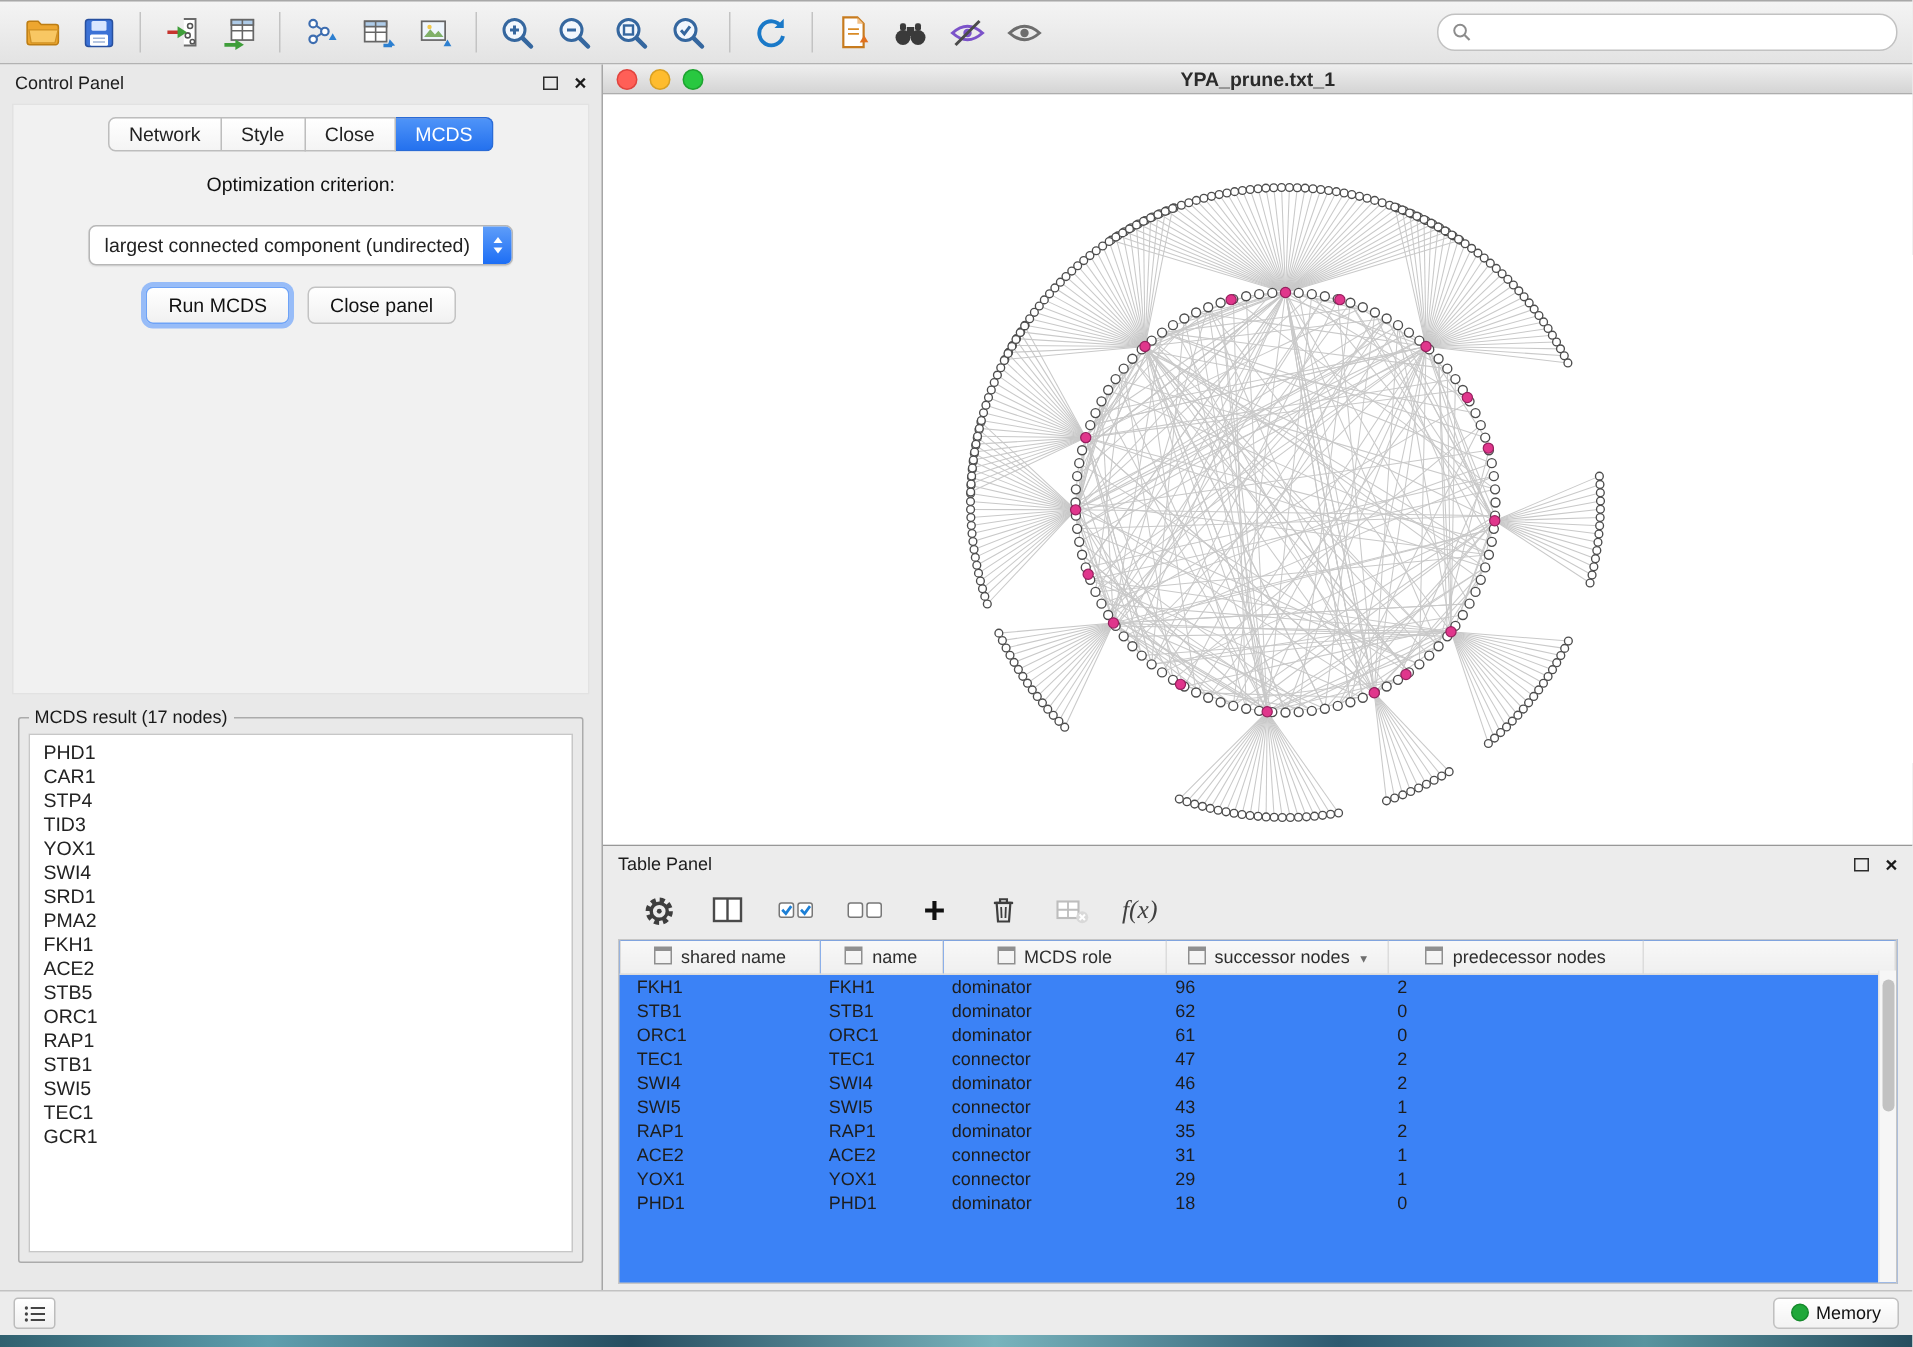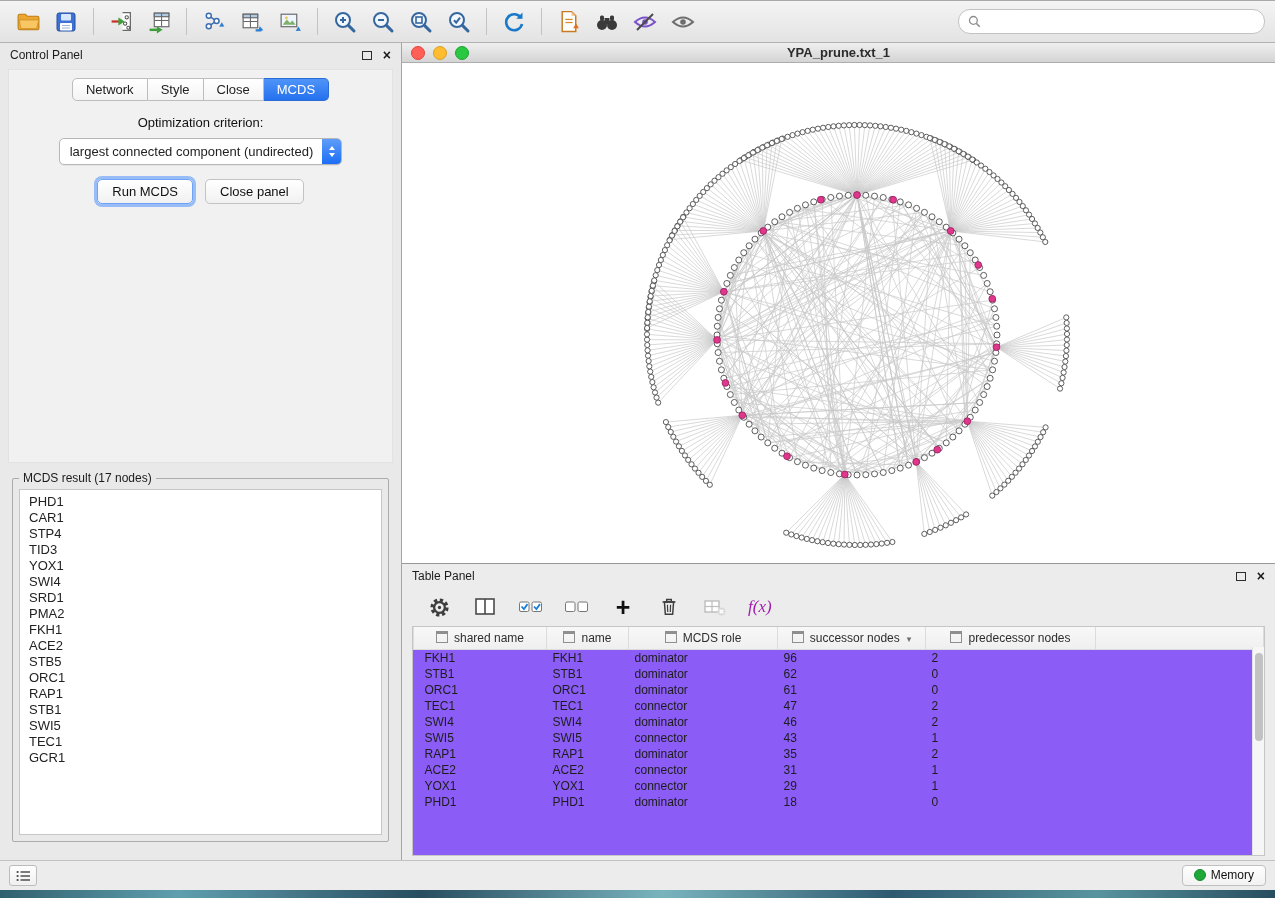--- a/index.html
+++ b/index.html
@@ -21,21 +21,21 @@
   .panel-header{height:24px;flex:0 0 auto;display:flex;align-items:center;padding:0 10px;font-size:12px;color:#1c1c1c;}
   .win-icons{margin-left:auto;display:flex;align-items:center;gap:11px;}
   .win-float{width:8px;height:7px;border:1.6px solid #2c2c2c;display:inline-block;cursor:pointer;}
   .win-close{font-size:14px;font-weight:bold;color:#1b1b1b;line-height:10px;cursor:pointer;}
   .cp-card{background:#f1f1f1;border:1px solid #e2e2e2;margin:2px 8px 0;height:392px;flex:0 0 auto;text-align:center;}
   .seg-bar{display:flex;justify-content:center;margin:8px 0 14px;}
   .seg-btn{font-family:"Liberation Sans",sans-serif;font-size:13px;padding:3px 13px;background:linear-gradient(#ffffff,#f4f4f4);border:1px solid #bdbdbd;border-left:none;color:#222;cursor:pointer;}
   .seg-btn:first-child{border-left:1px solid #bdbdbd;border-radius:5px 0 0 5px;}
   .seg-btn:last-child{border-radius:0 5px 5px 0;}
   .seg-btn.active{background:linear-gradient(#4f94f8,#2471ee);border-color:#2a6bd6;color:#fff;}
-  .opt-label{font-size:13px;margin:10px 0 8px;color:#111;}
+  .opt-label{font-size:13px;margin:10px 0 20px;color:#111;}
   .combo{display:inline-flex;align-items:center;height:25px;border:1px solid #b7b7b7;border-radius:5px;background:#fff;padding-left:10px;font-size:13px;cursor:pointer;box-shadow:0 1px 1px rgba(0,0,0,.06);}
   .combo-arrows{width:19px;height:25px;margin-left:9px;background:linear-gradient(#5e9df9,#1d6ef5);border-radius:0 4px 4px 0;display:flex;flex-direction:column;align-items:center;justify-content:center;}
   .combo-arrows i{display:block;width:0;height:0;border-left:3.5px solid transparent;border-right:3.5px solid transparent;}
   .combo-arrows .up{border-bottom:4.5px solid #fff;margin-bottom:2.5px;}
   .combo-arrows .dn{border-top:4.5px solid #fff;}
   .btn-row{margin-top:14px;display:flex;justify-content:center;gap:12px;}
   .mac-btn{font-family:"Liberation Sans",sans-serif;font-size:13px;padding:4px 14px;border:1px solid #c3c3c3;border-radius:5px;background:linear-gradient(#ffffff,#f1f1f1);color:#111;cursor:pointer;}
   .mac-btn.focused{box-shadow:0 0 0 3px rgba(77,144,254,.55);border-color:#6ea3f7;}
   .mcds-fieldset{flex:1;margin:8px 12px 18px;border:1px solid #ababab;border-radius:2px;padding:4px 6px 6px;display:flex;flex-direction:column;min-height:0;}
   .mcds-fieldset legend{font-size:12px;color:#1a1a1a;padding:0 4px;}
@@ -53,22 +53,22 @@
   .light.green{background:#28c840;border:1px solid #1da32f;}
   .net-title{position:absolute;left:0;right:0;text-align:center;font-size:13px;font-weight:bold;color:#2b2b2b;}
   .net-canvas{flex:1;background:#ffffff;position:relative;min-height:0;}
   .net-canvas svg{position:absolute;inset:0;width:100%;height:100%;}
 
   
   .table-panel{flex:1;display:flex;flex-direction:column;background:#ececec;min-height:0;}
   .tp-toolbar{height:38px;flex:0 0 auto;display:flex;align-items:center;gap:20px;margin:0 10px;padding:0 14px;background:#ececec;}
   .tpi{display:flex;align-items:center;justify-content:center;width:26px;height:26px;cursor:pointer;}
   .tpi.plus{font-size:25px;font-weight:bold;color:#101010;line-height:20px;}
-  .tpi.fx{font-family:"Liberation Serif",serif;font-style:italic;font-size:17px;color:#a21caf;width:auto;cursor:default;}
-  .table-wrap{flex:1;margin:0 10px 4px;background:#8b5cf6;border:1px solid #c6c6c6;position:relative;overflow:hidden;min-height:0;}
+  .tpi.fx{font-family:"Liberation Serif",serif;font-style:italic;font-size:17px;color:#404040;width:auto;cursor:default;}
+  .table-wrap{flex:1;margin:0 10px 4px;background:#3b82f6;border:1px solid #c6c6c6;position:relative;overflow:hidden;min-height:0;}
   table.node-table{border-collapse:collapse;width:100%;table-layout:fixed;font-size:12px;}
   .node-table th{height:20px;background:linear-gradient(#f8f8f8,#efefef);border:1px solid #dcdcdc;border-top:none;font-weight:normal;color:#2e2e2e;text-align:center;white-space:nowrap;overflow:hidden;cursor:pointer;}
   .hdr-ico{display:inline-block;width:10px;height:8px;border:1px solid #8f8f8f;border-top:3px solid #8f8f8f;margin-right:6px;vertical-align:-1px;}
   .hdr-caret{color:#6d6d6d;font-size:9px;margin-left:7px;}
   .node-table td{height:16px;padding:0 6px;color:#1d1d1d;white-space:nowrap;overflow:hidden;}
   .node-table td:first-child{padding-left:11px;}
   .node-table td.num{text-align:left;padding-right:14px;}
   .v-scroll-track{position:absolute;top:20px;right:0;bottom:0;width:11px;background:#f6f6f6;border-left:1px solid #e3e3e3;}
   .v-scroll-thumb{position:absolute;top:6px;right:1px;width:8px;height:88px;background:#c2c2c2;border-radius:4px;cursor:grab;}
   .tp-tabs{height:30px;flex:0 0 auto;display:flex;justify-content:center;align-items:center;}

